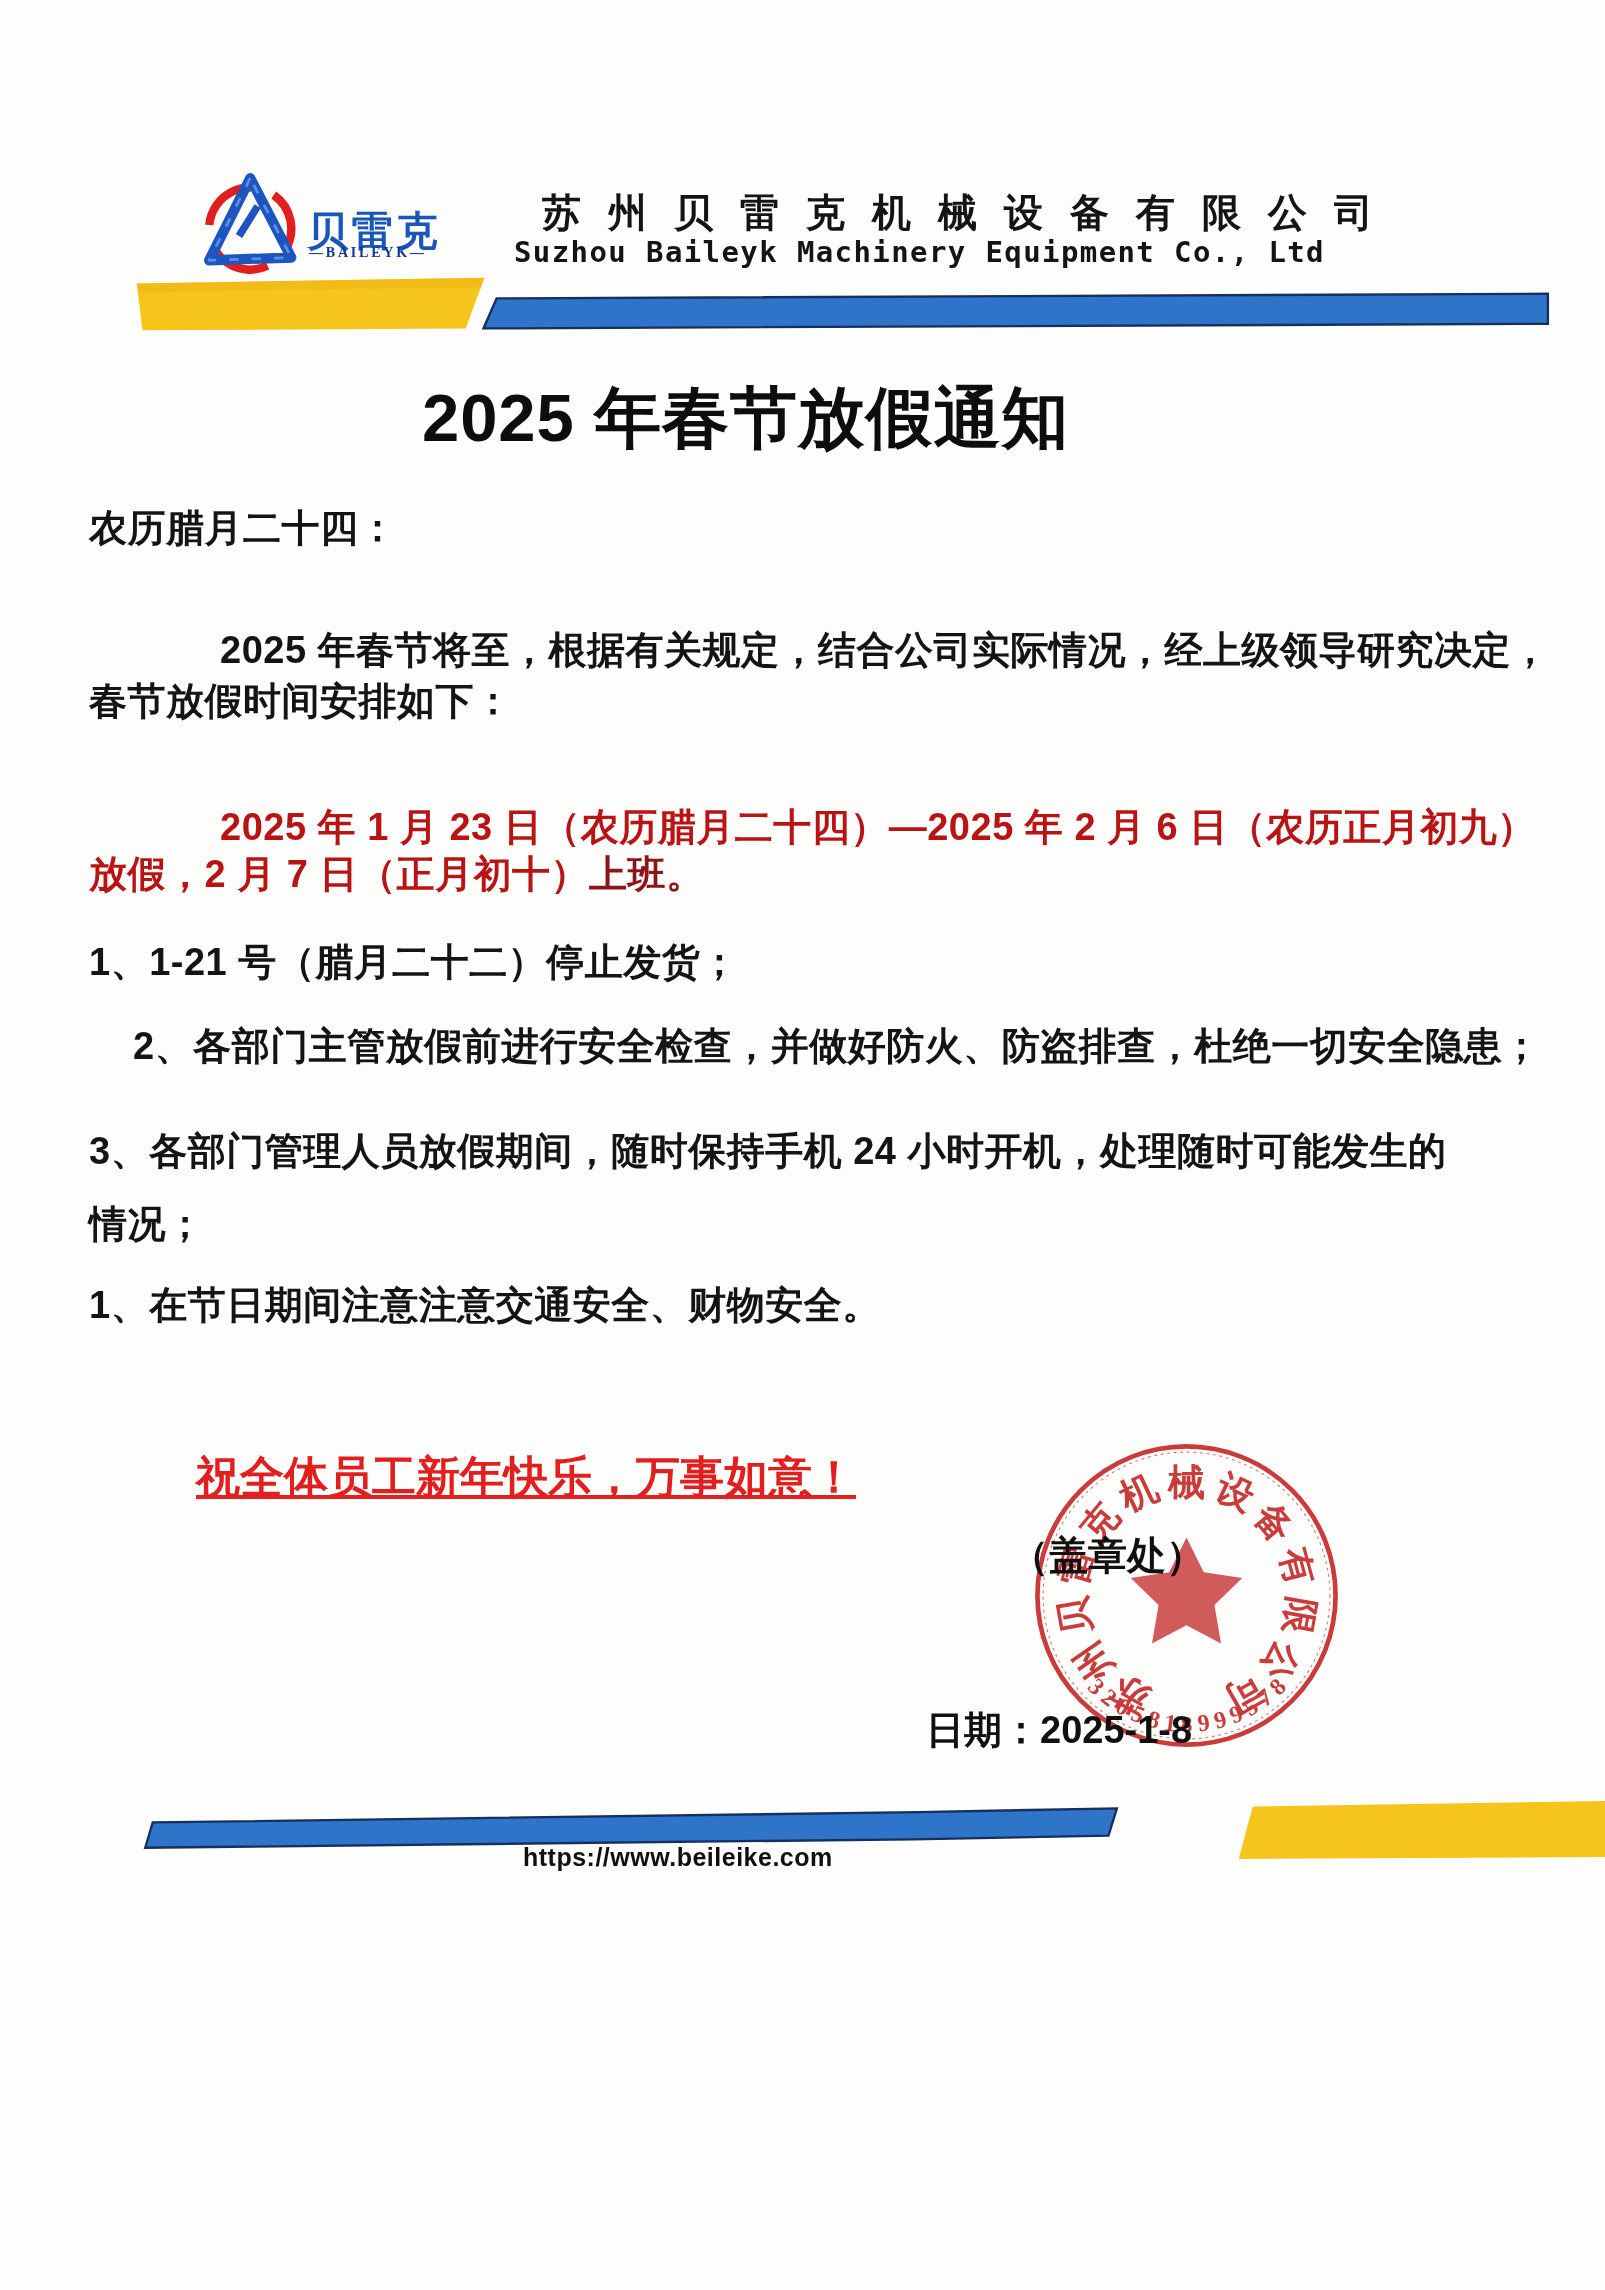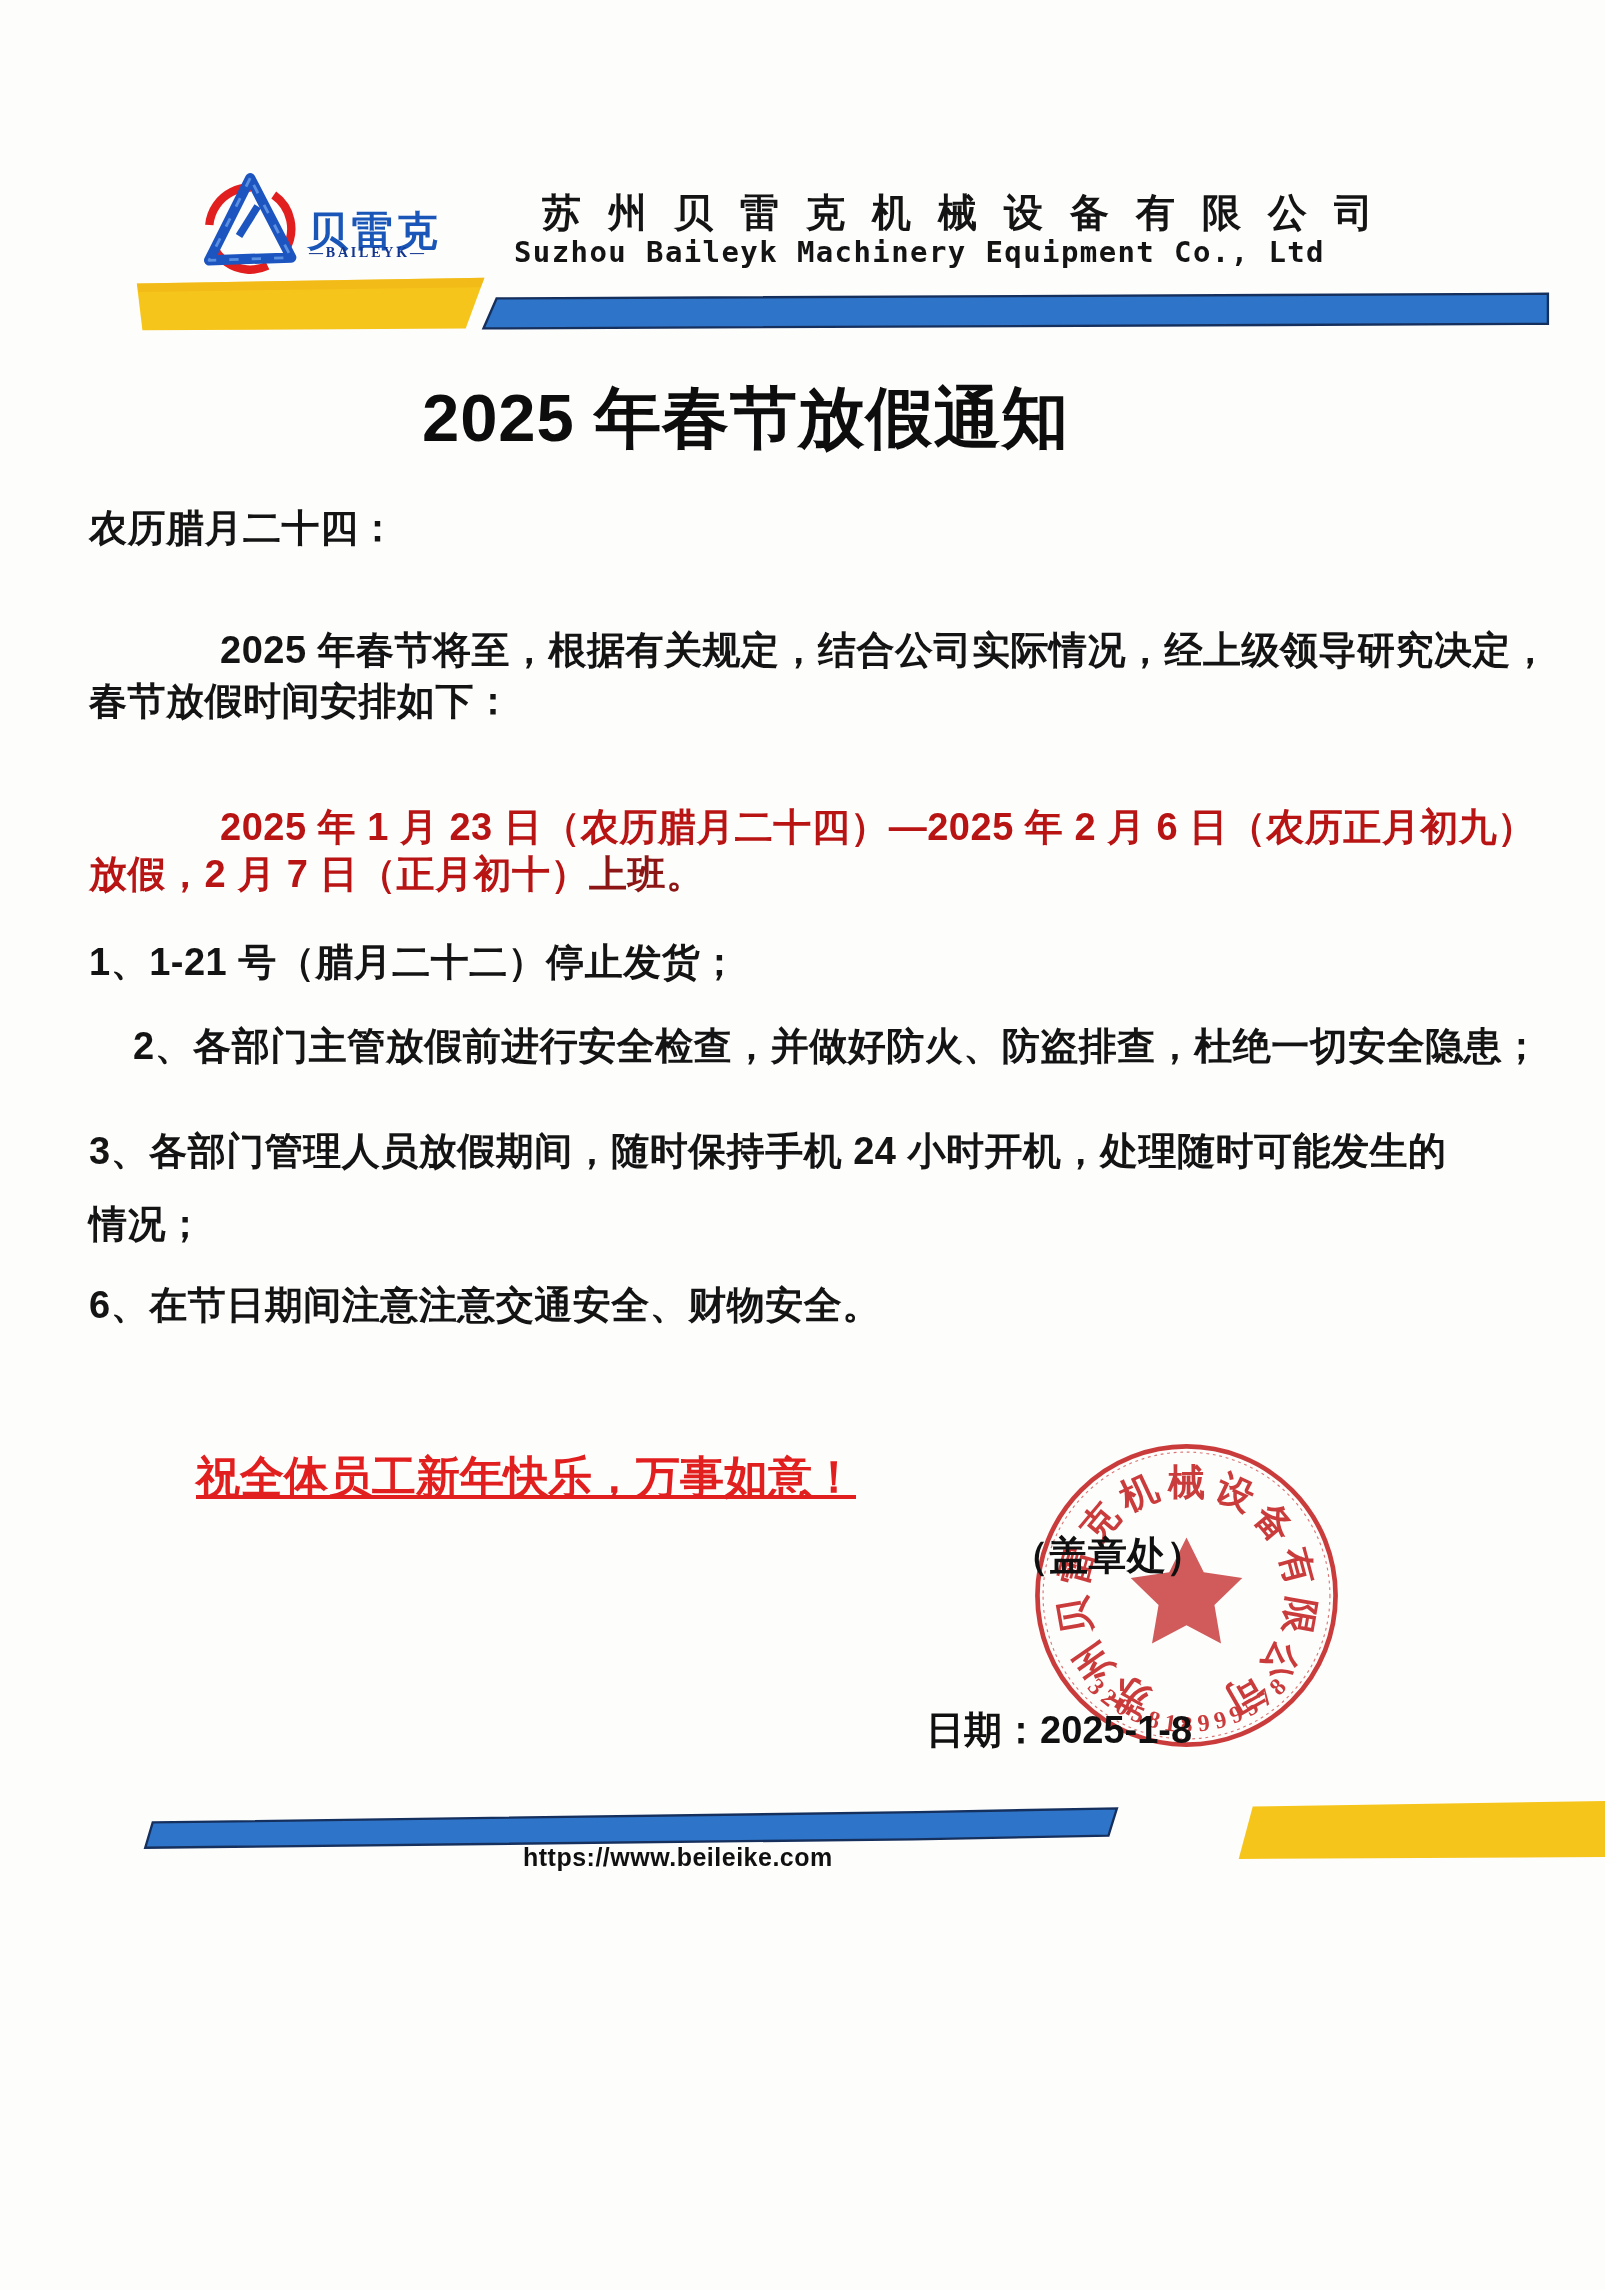--- a/index.html
+++ b/index.html
@@ -120,21 +120,21 @@
   <div class="bline ind red" style="top:765px;">2025 年 1 月 23 日（农历腊月二十四）—2025 年 2 月 6 日（农历正月初九）</div>
 
   <div class="bline" style="top:849px;">
     <span class="red">放假，2 月 7 日（正月初十）</span><span class="darkred">上班。</span>
   </div>
 
   <div class="bline" style="top:937px;">1、1-21 号（腊月二十二）停止发货；</div>
   <div class="bline" style="top:1021px;margin-left:44px;">2、各部门主管放假前进行安全检查，并做好防火、防盗排查，杜绝一切安全隐患；</div>
   <div class="bline" style="top:1082px;margin-top:44px;">3、各部门管理人员放假期间，随时保持手机 24 小时开机，处理随时可能发生的</div>
   <div class="bline" style="top:1199px;">情况；</div>
-  <div class="bline" style="top:1280px;">6、在节日期间注意注意交通安全、财物安全。</div>
+  <div class="bline" style="top:1280px;">1、在节日期间注意注意交通安全、财物安全。</div>
 
   <div class="abs wish">祝全体员工新年快乐，万事如意！</div>
 
   <div class="abs stamp">
     <svg width="315" height="315" viewBox="0 0 336 336">
       <circle cx="168" cy="168" r="159" fill="none" stroke="#c42222" stroke-width="5"></circle>
       <circle cx="168" cy="168" r="153" fill="none" stroke="#c42222" stroke-width="1.2" stroke-dasharray="3 4" opacity="0.7"></circle>
       <polygon points="168,106 186.4,143.3 227.5,149.2 197.8,178.2 204.8,219.1 168,199.8 131.2,219.1 138.2,178.2 108.5,149.2 149.6,143.3" fill="#c43030" opacity="0.9"></polygon>
     </svg>
     <div class="arc-company">

